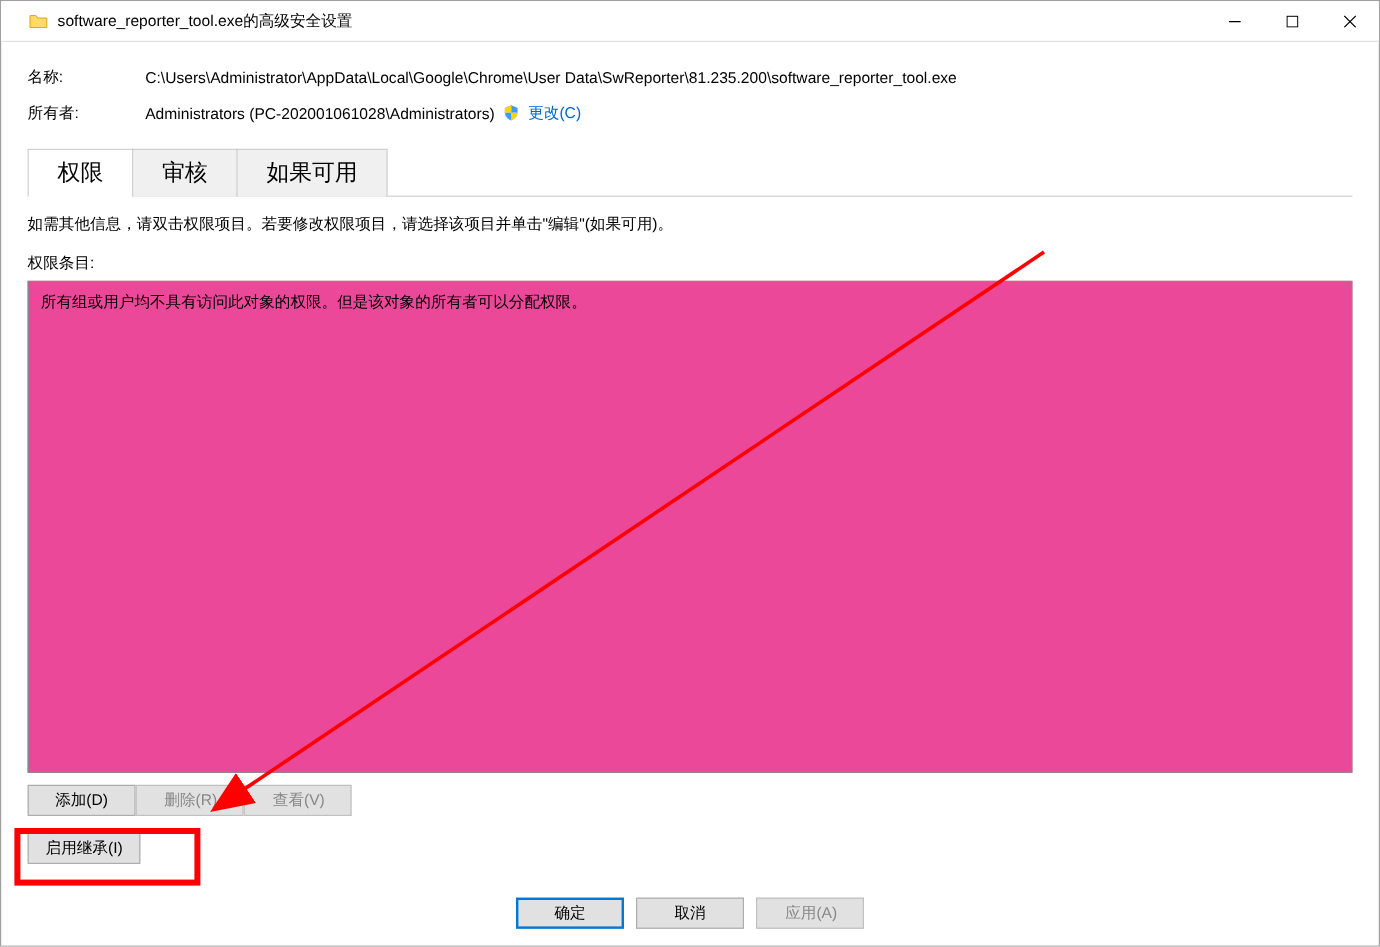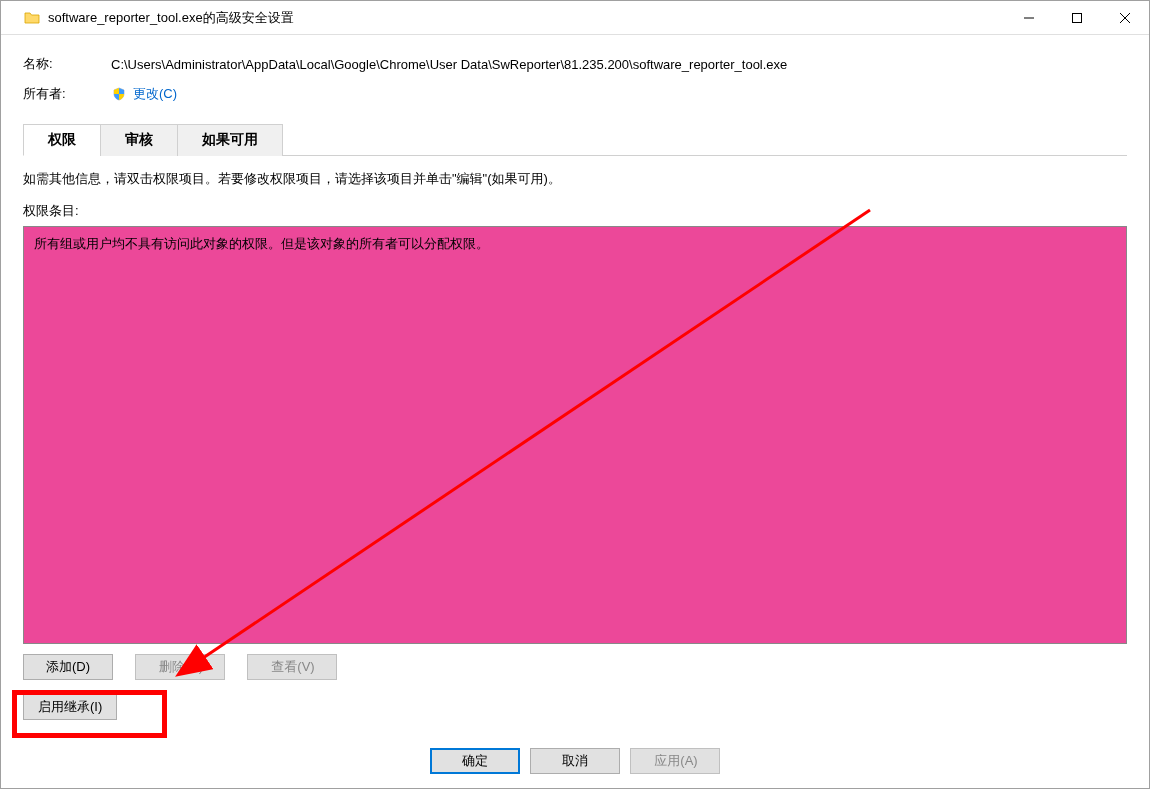--- a/index.html
+++ b/index.html
@@ -70,47 +70,47 @@
   }
   .field-label {
     width: 88px;
     color: #000;
   }
   .field-value {
     flex: 1;
     display: flex;
     align-items: center;
     gap: 6px;
+    margin-left: 10px;
   }
   .link {
     color: #0066cc;
     cursor: pointer;
   }
   .shield-icon {
     display: inline-flex;
     width: 16px; height: 16px;
     align-items: center; justify-content: center;
   }
 
   .tabs {
     display: flex;
     margin-top: 8px;
     border-bottom: 1px solid #d0d0d0;
   }
   .tab {
     padding: 6px 24px;
-    font-size: 14px;
+    font-size: 19px;
     background: #f0f0f0;
     border: 1px solid #d0d0d0;
     border-bottom: none;
     margin-right: -1px;
     cursor: default;
     position: relative;
     top: 1px;
-    font-weight: bold;
   }
   .tab.active {
     background: #fff;
     border-bottom: 1px solid #fff;
   }
 
   .tab-body {
     flex: 1;
     padding-top: 14px;
     display: flex;
@@ -126,21 +126,21 @@
     flex: 1;
     border: 1px solid #888;
     padding: 8px 10px;
     background: #ec4899;
     overflow: auto;
     min-height: 340px;
   }
 
   .action-row {
     display: flex;
-    gap: 22px;
+    gap: 0;
     margin-top: 10px;
   }
   .btn {
     min-width: 90px;
     height: 26px;
     padding: 0 14px;
     font-size: 13px;
     background: #e1e1e1;
     border: 1px solid #adadad;
     cursor: default;
@@ -216,20 +216,21 @@
   <div class="content">
 
     <div class="field-row">
       <div class="field-label">名称:</div>
       <div class="field-value">C:\Users\Administrator\AppData\Local\Google\Chrome\User Data\SwReporter\81.235.200\software_reporter_tool.exe</div>
     </div>
 
     <div class="field-row">
       <div class="field-label">所有者:</div>
       <div class="field-value">
+        <span>Administrators (PC-202001061028\Administrators)</span>
         <span class="shield-icon">
           <svg width="14" height="14" viewBox="0 0 14 14">
             <path d="M7 1 L12 3 V7 C12 10 9.5 12.5 7 13 C4.5 12.5 2 10 2 7 V3 Z" fill="#fff" stroke="#888" stroke-width="0.5"></path>
             <path d="M7 1 L12 3 V7 H7 Z" fill="#3b9bff"></path>
             <path d="M7 1 L2 3 V7 H7 Z" fill="#ffd200"></path>
             <path d="M7 7 H12 C12 10 9.5 12.5 7 13 Z" fill="#ffd200"></path>
             <path d="M7 7 H2 C2 10 4.5 12.5 7 13 Z" fill="#3b9bff"></path>
           </svg>
         </span>
         <span class="link">更改(C)</span>

